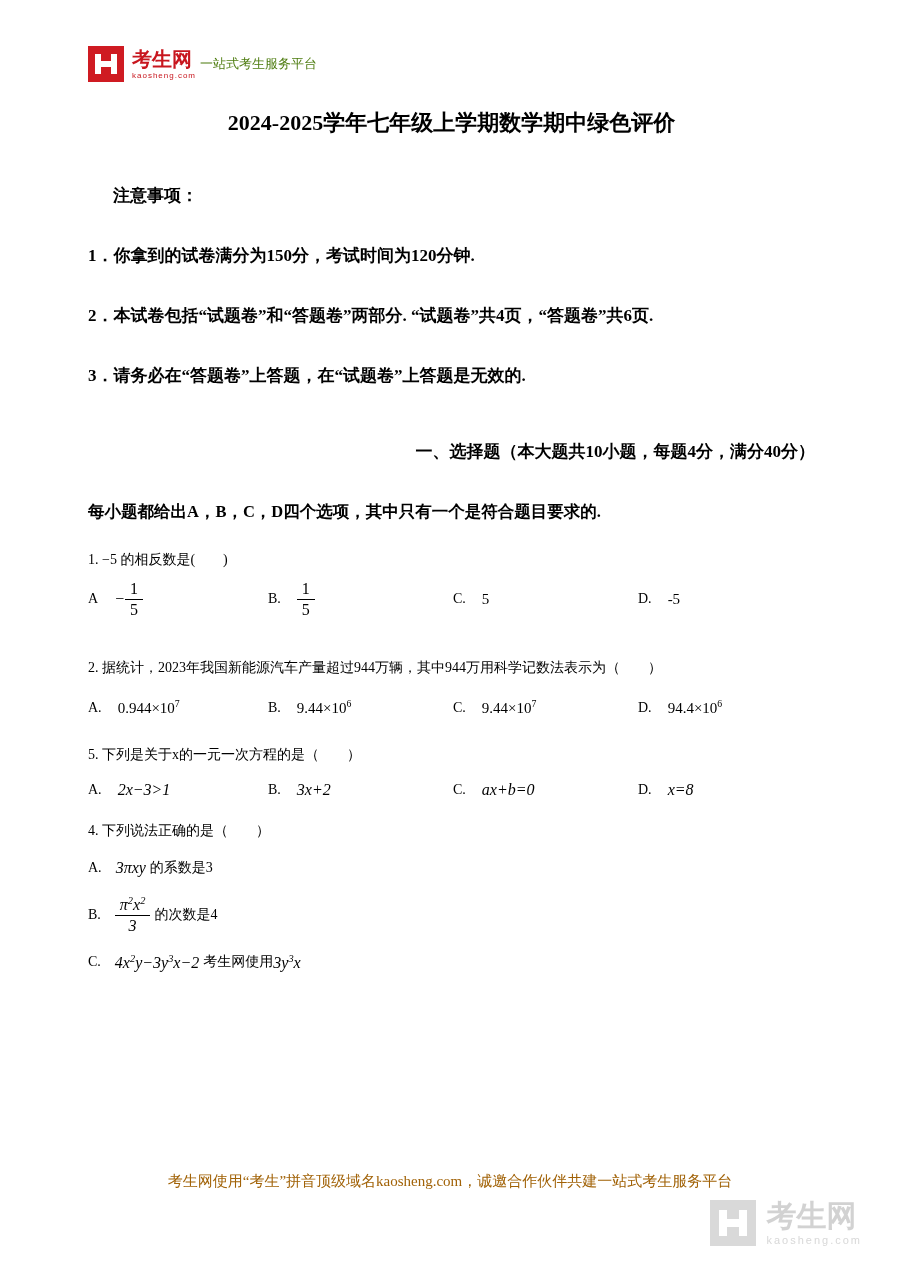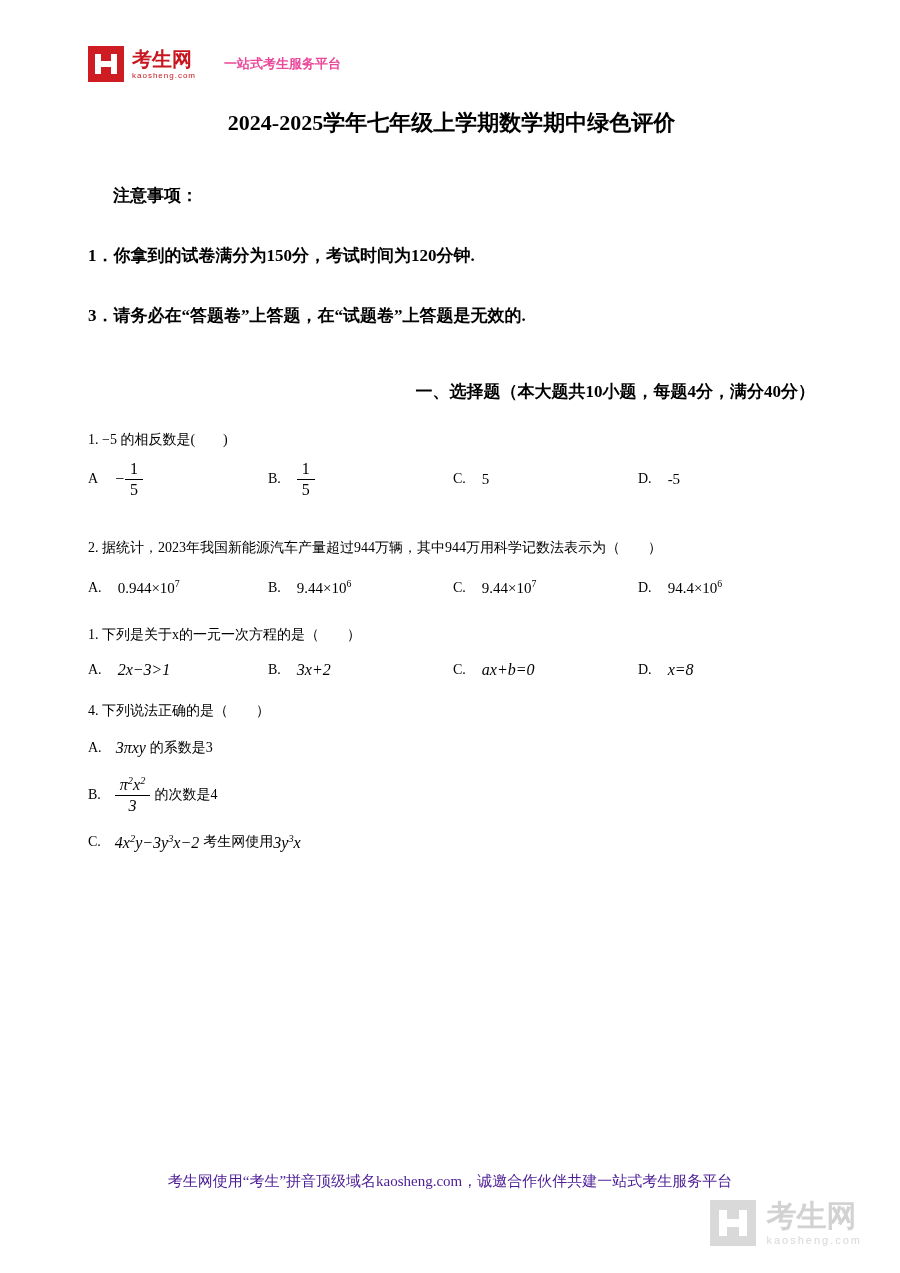--- a/index.html
+++ b/index.html
@@ -11,21 +11,21 @@
 
   
   .brand{display:flex;align-items:center;}
   .logo-icon{width:36px;height:36px;background:#cf1b22;position:relative;display:inline-block;flex:0 0 36px;}
   .logo-icon .b1{position:absolute;left:7px;top:8px;width:6px;height:20px;background:#fff;}
   .logo-icon .b2{position:absolute;right:7px;top:8px;width:6px;height:20px;background:#fff;}
   .logo-icon .b3{position:absolute;left:13px;top:15px;width:10px;height:6px;background:#fff;}
   .brand-text{margin-left:8px;display:flex;flex-direction:column;line-height:1;}
   .brand-name{color:#c8161e;font-weight:bold;font-size:20px;font-family:"Liberation Sans",sans-serif;}
   .brand-domain{color:#c8161e;font-size:8px;letter-spacing:1px;margin-top:3px;font-family:"Liberation Sans",sans-serif;}
-  .brand-tagline{color:#ec4899;font-size:13px;margin-left:28px;align-self:center;font-weight:bold;font-family:"Liberation Sans",sans-serif;}
+  .brand-tagline{color:#4d7c0f;font-size:13px;margin-left:4px;align-self:center;font-weight:normal;font-family:"Liberation Sans",sans-serif;}
 
   .title{text-align:center;font-size:22px;font-weight:bold;margin-top:26px;font-family:Liberation Serif, serif;}
 
   .notice-heading{font-size:17px;font-weight:bold;margin-top:46px;line-height:24px;margin-left:25px;}
   .notice-item{font-size:17px;font-weight:bold;margin:36px 0 0 0;line-height:24px;}
 
   .section-heading{font-size:17px;font-weight:bold;margin-top:52px;line-height:24px;text-align:right;}
   .section-note{font-size:16.5px;font-weight:bold;margin:36px 0 0 0;line-height:24px;}
 
   .stem{font-size:14px;margin:26px 0 0 0;line-height:20px;}
@@ -44,21 +44,21 @@
   sup{font-size:0.65em;}
 
   .frac{display:inline-block;vertical-align:middle;text-align:center;font-size:16px;line-height:1.1;}
   .frac .num{display:block;padding:0 5px 1px 5px;border-bottom:1px solid #000;}
   .frac .den{display:block;padding-top:1px;}
 
   .q4-line{display:flex;align-items:center;margin-top:18px;font-size:14px;}
   .q4-line .opt-label{margin-right:14px;}
   .q4-suffix{font-size:14px;margin-left:4px;}
 
-  .footer{position:absolute;left:0;right:0;top:1172px;text-align:center;font-size:15px;color:#4c1d95;}
+  .footer{position:absolute;left:0;right:0;top:1172px;text-align:center;font-size:15px;color:#a16207;}
 
   .watermark{position:absolute;right:38px;top:1200px;display:flex;align-items:center;}
   .wm-icon{width:46px;height:46px;background:#d9d9d9;position:relative;flex:0 0 46px;}
   .wm-icon .b1{position:absolute;left:9px;top:10px;width:8px;height:26px;background:#fff;}
   .wm-icon .b2{position:absolute;right:9px;top:10px;width:8px;height:26px;background:#fff;}
   .wm-icon .b3{position:absolute;left:17px;top:19px;width:12px;height:8px;background:#fff;}
   .wm-text{margin-left:10px;display:flex;flex-direction:column;line-height:1;}
   .wm-name{color:#d2d2d2;font-weight:bold;font-size:30px;font-family:"Liberation Sans",sans-serif;}
   .wm-domain{color:#d8d8d8;font-size:11px;letter-spacing:2px;margin-top:4px;font-family:"Liberation Sans",sans-serif;}
 </style>
@@ -77,23 +77,25 @@
       <span class="brand-name">考生网</span>
       <span class="brand-domain">kaosheng.com</span>
     </span>
     <span class="brand-tagline">一站式考生服务平台</span>
   </div>
 
   <div class="title">2024-2025学年七年级上学期数学期中绿色评价</div>
 
   <div class="notice-heading">注意事项：</div>
   <p class="notice-item">1．你拿到的试卷满分为150分，考试时间为120分钟.</p>
+  <p class="notice-item">2．本试卷包括“试题卷”和“答题卷”两部分. “试题卷”共4页，“答题卷”共6页.</p>
   <p class="notice-item">3．请务必在“答题卷”上答题，在“试题卷”上答题是无效的.</p>
 
   <div class="section-heading">一、选择题（本大题共10小题，每题4分，满分40分）</div>
+  <p class="section-note">每小题都给出A，B，C，D四个选项，其中只有一个是符合题目要求的.</p>
 
   <p class="stem">1. −5 的相反数是(　　)</p>
   <div class="opts">
     <div class="opt">
       <span class="opt-label">A</span>
       <span class="math">−</span>
         <span class="frac">
           <span class="num">1</span>
           <span class="den">5</span>
         </span>
@@ -128,21 +130,21 @@
     <div class="opt">
       <span class="opt-label">C.</span>
       <span class="mathn"><span>9.44×10</span><sup>7</sup></span>
     </div>
     <div class="opt">
       <span class="opt-label">D.</span>
       <span class="mathn"><span>94.4×10</span><sup>6</sup></span>
     </div>
   </div>
 
-  <p class="stem q3-stem">1. 下列是关于x的一元一次方程的是（　　）</p>
+  <p class="stem q3-stem">5. 下列是关于x的一元一次方程的是（　　）</p>
   <div class="opts opts-q3">
     <div class="opt">
       <span class="opt-label">A.</span>
       <span class="math">2x−3&gt;1</span>
     </div>
     <div class="opt">
       <span class="opt-label">B.</span>
       <span class="math">3x+2</span>
     </div>
     <div class="opt">

